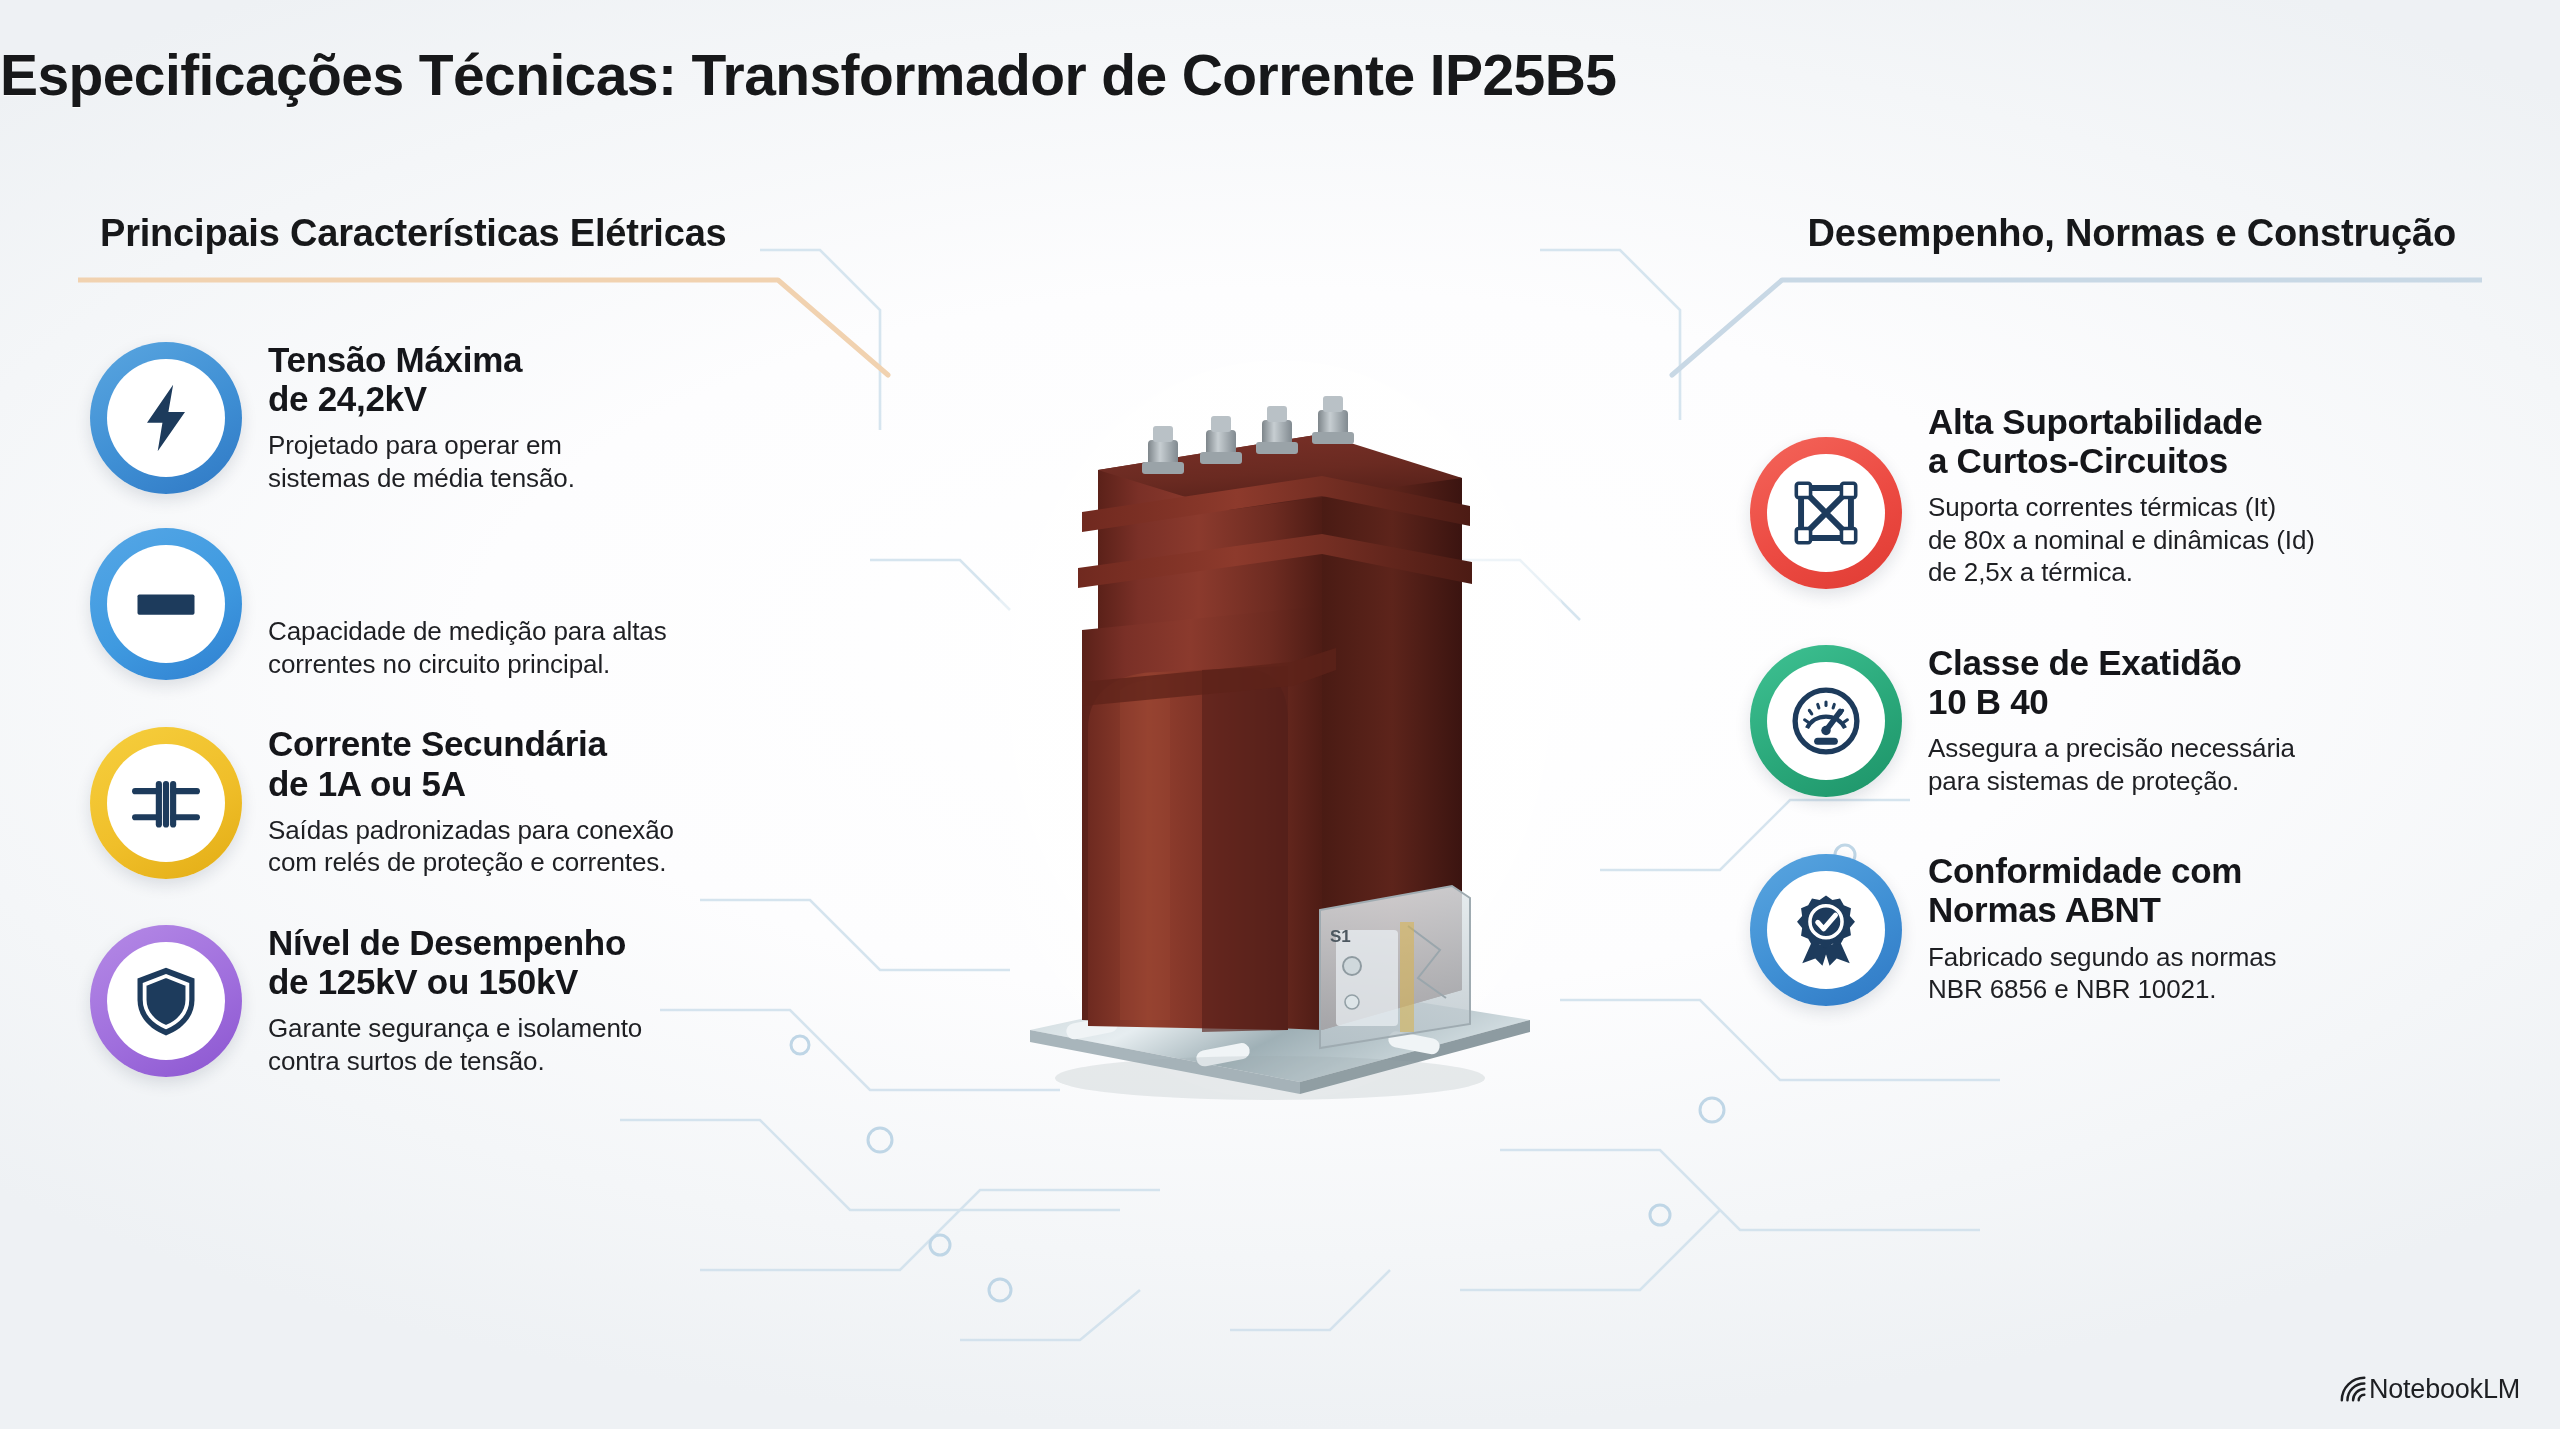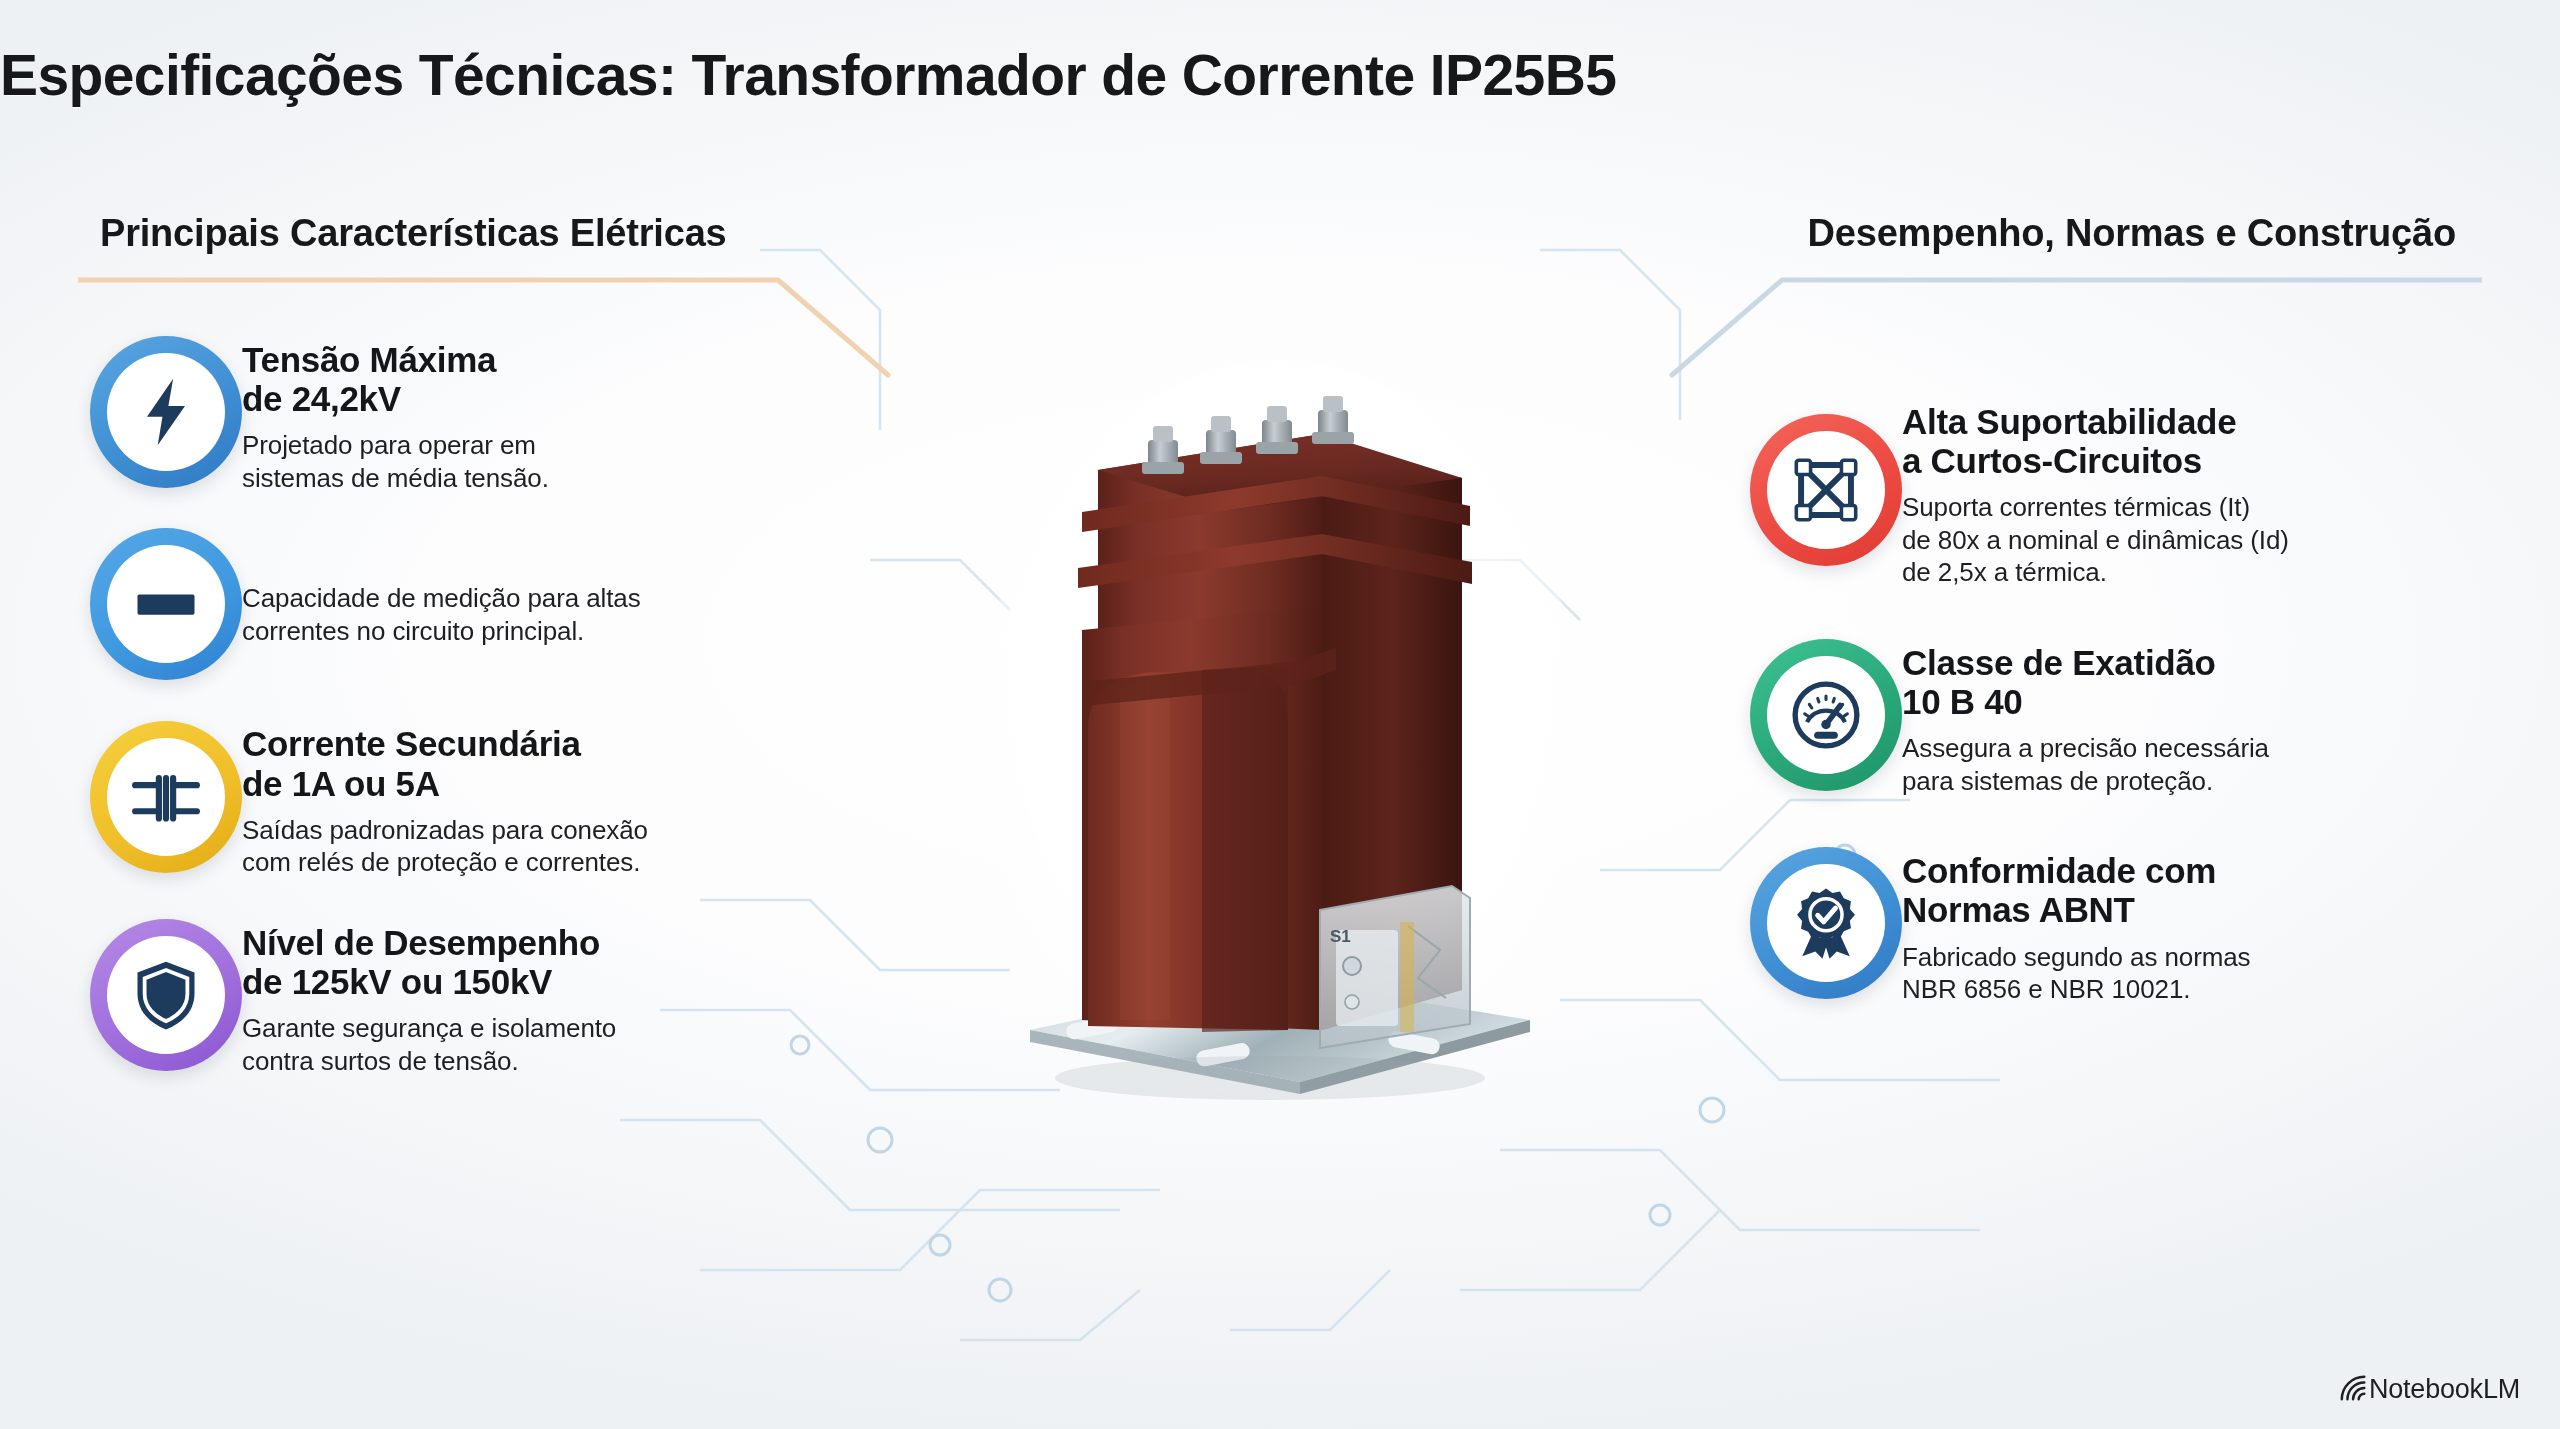--- a/index.html
+++ b/index.html
@@ -53,21 +53,22 @@
   
   .col{
     position:absolute;
     width:740px;
   }
   .col.left  { left:90px;  top:330px; }
   .col.right { right:70px; top:392px; }
 
   .feature{
     display:flex;
-    align-items:center;
+    align-items:flex-end;
+    gap:26px;
     margin-bottom:34px;
   }
   .col.right .feature { margin-bottom:44px; }
 
   .badge{
     flex:0 0 auto;
     width:152px; height:152px;
     border-radius:50%;
     display:flex; align-items:center; justify-content:center;
     position:relative;
@@ -107,21 +108,21 @@
     left:50%;
     transform:translateX(-50%);
     top:330px;
     width:620px; height:790px;
   }
 
   
   .watermark{
     position:absolute;
     right:40px; bottom:24px;
-    display:flex; 
+    display:flex; align-items:center; 
     color:#1d1f22;
     font-size:27px;
     letter-spacing:-0.2px;
   }
   .watermark svg{ width:30px; height:30px; }
 </style>
 </head>
 <body>
 
 <div id="canvas">

